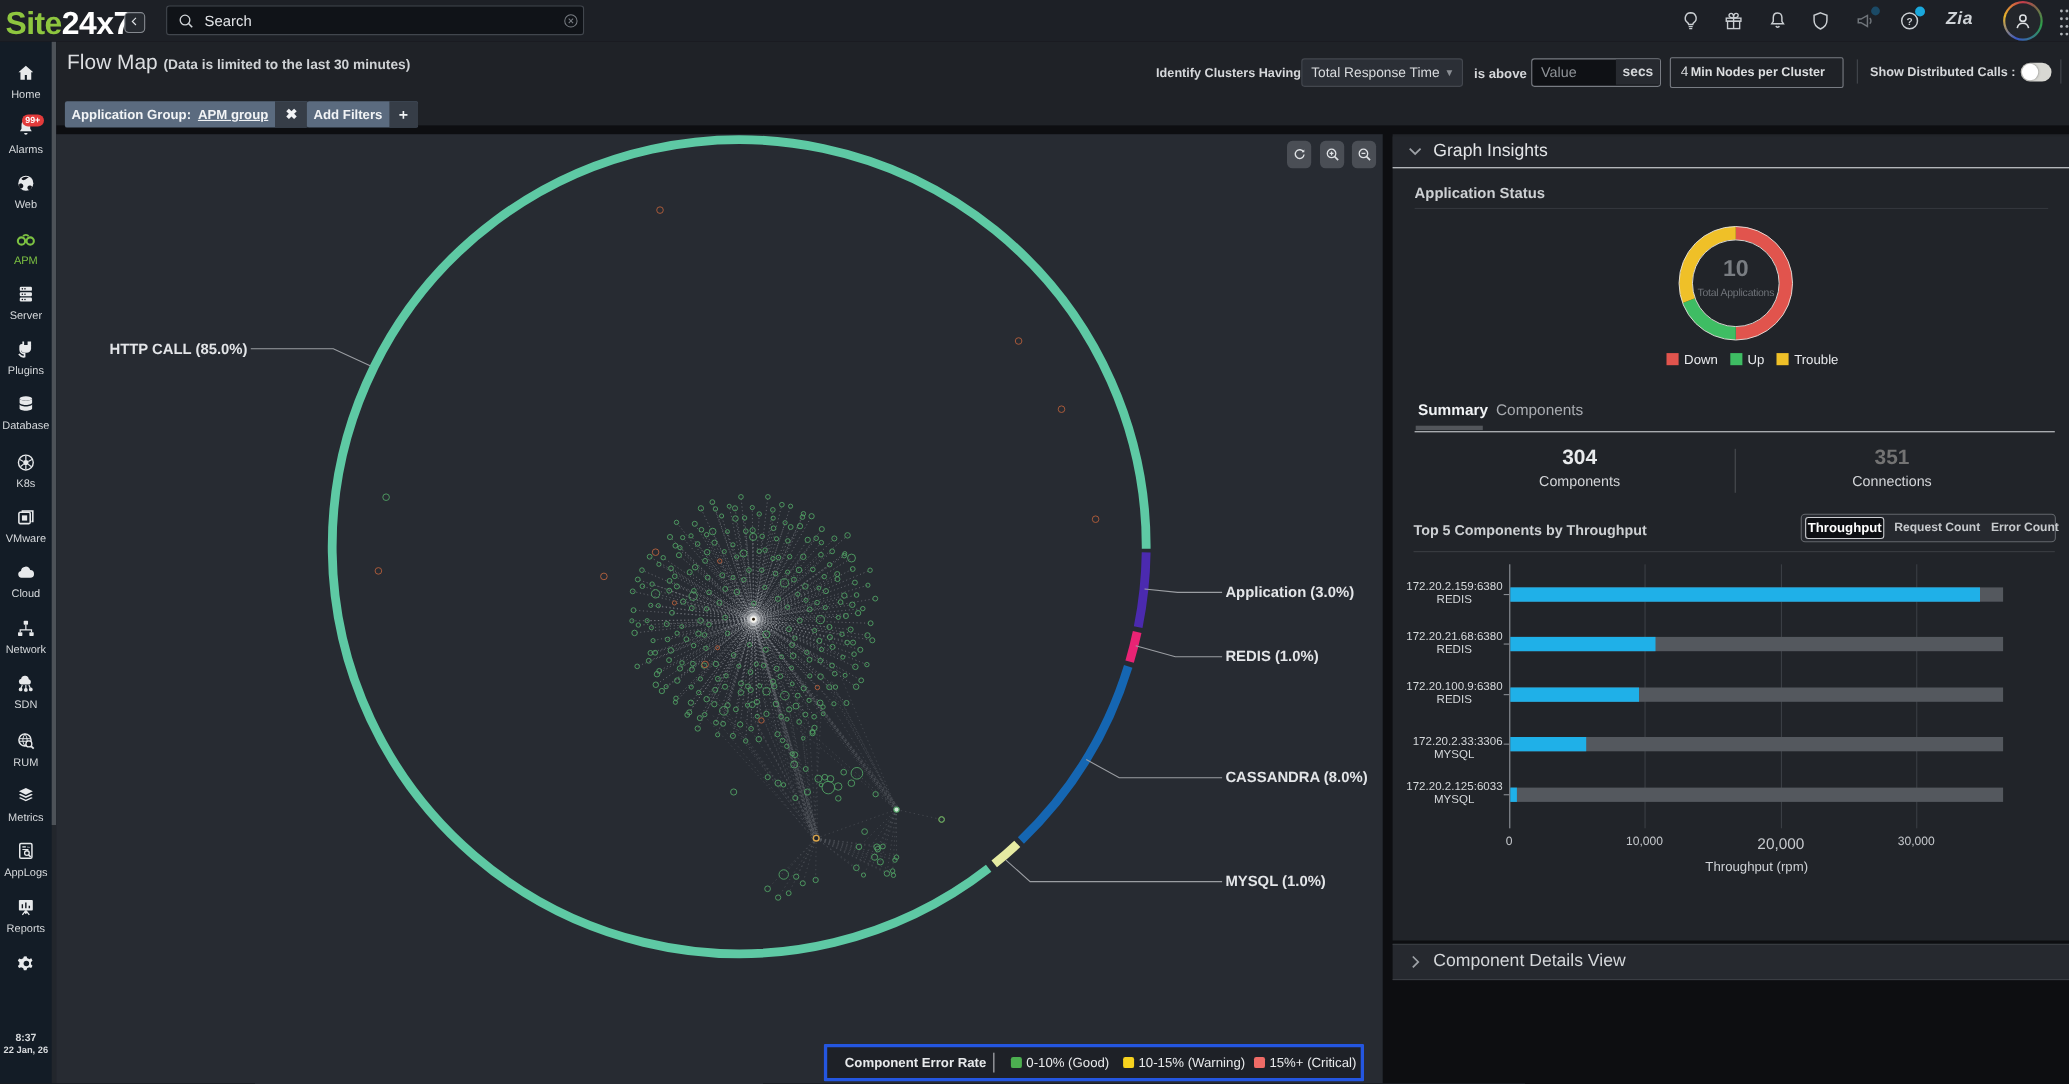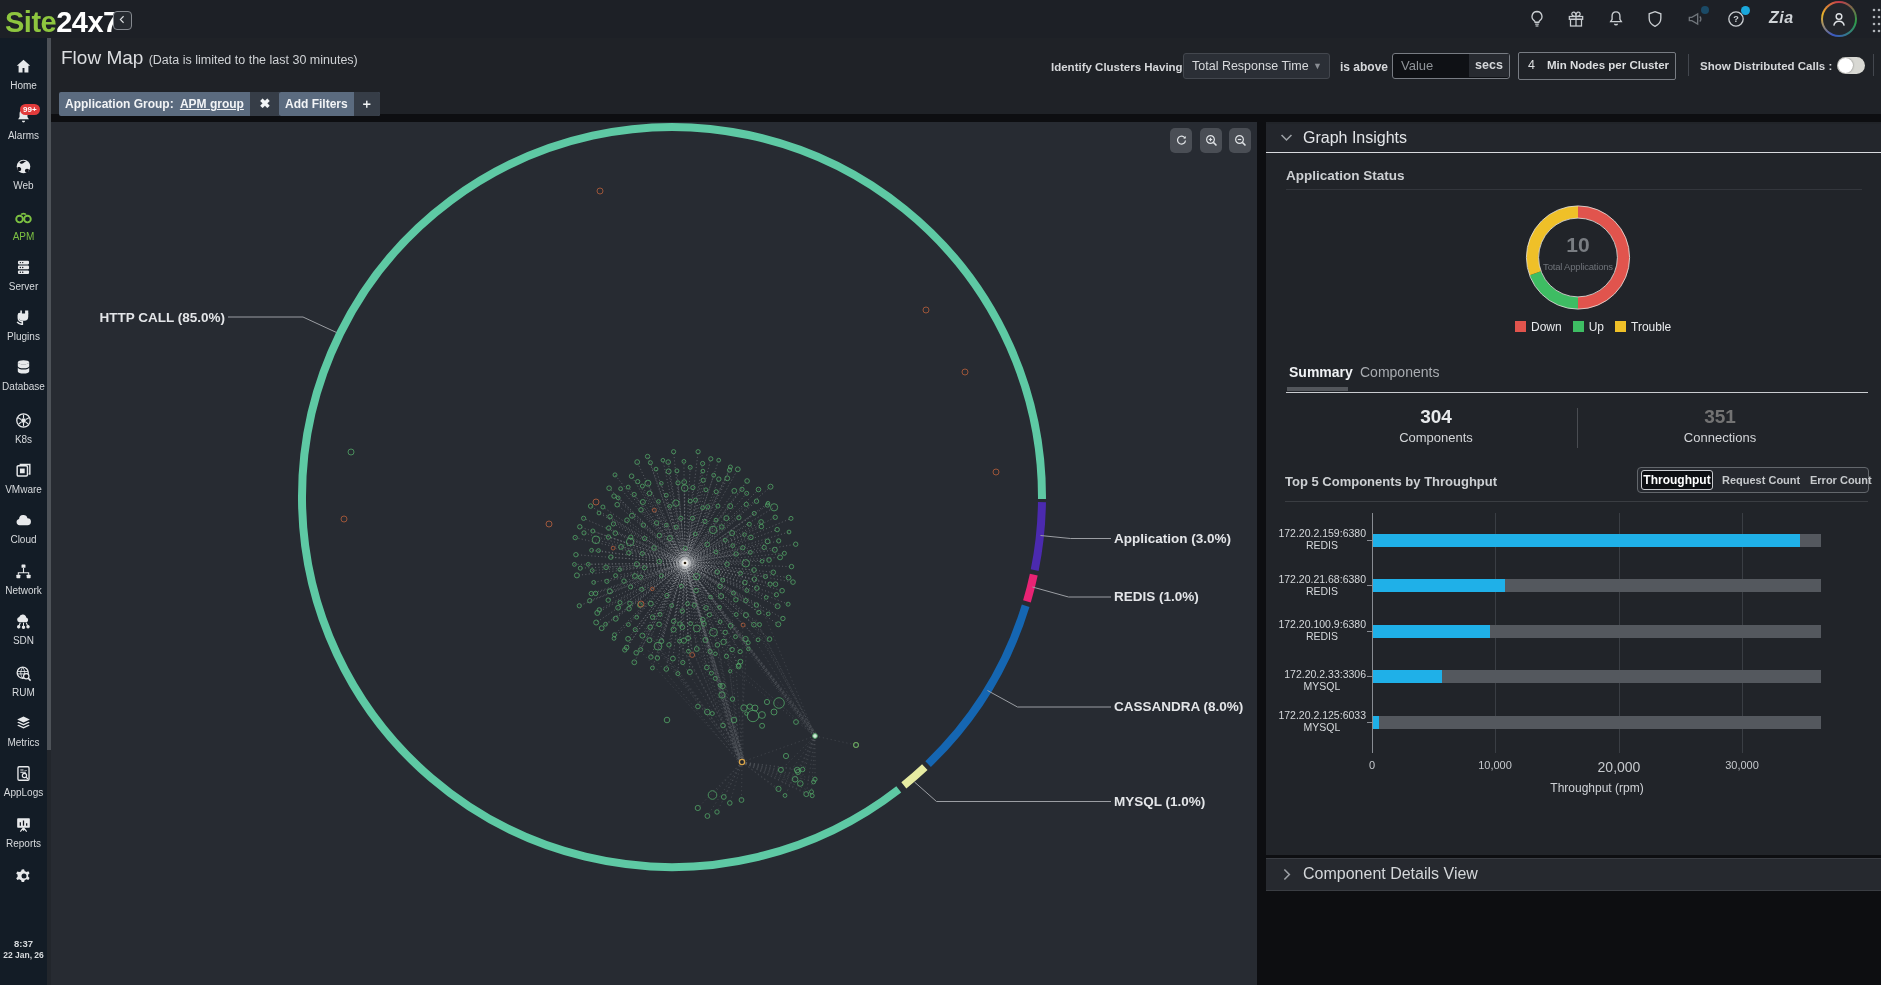--- a/index.html
+++ b/index.html
@@ -4,20 +4,31 @@
 body { width:1881px; height:985px; overflow:hidden; background:#0d0e11;
   font-family:"Liberation Sans",sans-serif; position:relative; }
 .abs { position:absolute; }
 </style></head><body>
 
 <div class="abs" style="left:0;top:0;width:1881px;height:38px;background:#1d2026">
 <div class="abs" style="left:5px;top:6px;font-size:29px;font-weight:bold;color:#ffffff;letter-spacing:-0.5px"><span style="color:#8ec63f">Site</span>24x7</div>
 <div class="abs" style="left:113px;top:11px;width:19px;height:19px;border:1.5px solid #85898f;border-radius:4px;background:#262a30;text-align:center"><svg width="13" height="13" viewBox="0 0 24 24" style="margin-top:1px">
         <path d="M14 6l-6 6 6 6" fill="none" stroke="#dfe2e5" stroke-width="2"></path>
       </svg></div>
+<div class="abs" style="left:151px;top:5px;width:380px;height:27px;background:#101318;border:1px solid #41464d;border-radius:3px">
+<div class="abs" style="left:9px;top:5px"><svg width="16" height="16" viewBox="0 0 24 24" style="">
+          <circle cx="10.8" cy="10.8" r="6.6" fill="none" stroke="#cfd3d7" stroke-width="1.8"></circle>
+          <line x1="15.6" y1="15.6" x2="20.6" y2="20.6" stroke="#cfd3d7" stroke-width="2.2"></line>
+        </svg></div>
+<div class="abs" style="left:34px;top:6px;font-size:13.5px;color:#e3e5e8">Search</div>
+<div class="abs" style="left:359px;top:5px"><svg width="16" height="16" viewBox="0 0 24 24" style="">
+          <circle cx="12" cy="12" r="8.4" fill="none" stroke="#787d83" stroke-width="1.4"></circle>
+          <path d="M9 9l6 6M15 9l-6 6" stroke="#787d83" stroke-width="1.4"></path>
+        </svg></div>
+</div>
 <div style="position:absolute;left:1527px;top:9px"><svg width="20" height="20" viewBox="0 0 24 24" style="">
         <path d="M12 3a6 6 0 0 0-3.4 10.9c.6.5 1 1.2 1.1 2h4.6c.1-.8.5-1.5 1.1-2A6 6 0 0 0 12 3Z" fill="none" stroke="#c9cdd1" stroke-width="1.6"></path>
         <line x1="9.8" y1="18.2" x2="14.2" y2="18.2" stroke="#c9cdd1" stroke-width="1.4"></line>
         <line x1="10.3" y1="20.4" x2="13.7" y2="20.4" stroke="#c9cdd1" stroke-width="1.4"></line>
       </svg></div>
 <div style="position:absolute;left:1566px;top:9px"><svg width="20" height="20" viewBox="0 0 24 24" style="">
         <rect x="4" y="9" width="16" height="3.4" fill="none" stroke="#c9cdd1" stroke-width="1.5"></rect>
         <rect x="5.4" y="12.4" width="13.2" height="8" fill="none" stroke="#c9cdd1" stroke-width="1.5"></rect>
         <line x1="12" y1="9" x2="12" y2="20.4" stroke="#c9cdd1" stroke-width="1.5"></line>
         <path d="M12 8.8C9 8.8 7 7.6 7 5.9 7 4.6 8 3.8 9.2 3.8c1.8 0 2.8 2.4 2.8 5Zm0 0c3 0 5-1.2 5-2.9 0-1.3-1-2.1-2.2-2.1-1.8 0-2.8 2.4-2.8 5Z" fill="none" stroke="#c9cdd1" stroke-width="1.5"></path>
@@ -178,29 +189,29 @@
         <path d="M12 16l-4 5M12 16l4 5M12 16v4" stroke="#e7e9eb" stroke-width="1.5"></path>
       </svg><div style="font-size:10px;color:#d7dadd;margin-top:0px;letter-spacing:0">Reports</div></div>
 <div class="abs" style="left:14px;top:828px"><svg width="20" height="20" viewBox="0 0 24 24" style="">
         <path d="M12 2.8l1 2.6a6.8 6.8 0 0 1 2.4 1l2.6-1 1.6 2.8-2 2a6.8 6.8 0 0 1 0 2.6l2 2-1.6 2.8-2.6-1a6.8 6.8 0 0 1-2.4 1l-1 2.6h-3.2l-1-2.6a6.8 6.8 0 0 1-2.4-1l-2.6 1L1.2 15l2-2a6.8 6.8 0 0 1 0-2.6l-2-2 1.6-2.8 2.6 1a6.8 6.8 0 0 1 2.4-1l1-2.6Z" transform="translate(1.6 1.6) scale(0.87)" fill="#e7e9eb"></path>
         <circle cx="12" cy="12" r="3" fill="#131c26"></circle>
       </svg></div>
 <div class="abs" style="left:20px;top:66px;background:#e23b3b;color:#fff;font-size:8px;font-weight:bold;border-radius:6px;padding:1px 3px">99+</div>
 <div class="abs" style="left:0;top:900px;width:47px;text-align:center;font-size:9.5px;font-weight:bold;color:#d7dadd">8:37<br><span style="font-size:8.5px">22 Jan, 26</span></div>
 </div>
 <div class="abs" style="left:51px;top:38px;width:1830px;height:76px;background:#1f2227">
-<div class="abs" style="left:10px;top:9px;font-size:19px;color:#dcdee1">Flow Map <span style="font-size:12.5px;font-weight:normal;color:#cfd2d5">(Data is limited to the last 30 minutes)</span></div>
+<div class="abs" style="left:10px;top:9px;font-size:19px;color:#dcdee1">Flow Map <span style="font-size:12.5px;font-weight:bold;color:#cfd2d5">(Data is limited to the last 30 minutes)</span></div>
 <div class="abs" style="left:1000px;top:23px;font-size:11.5px;font-weight:bold;color:#d5d7da;white-space:nowrap">Identify Clusters Having</div>
 <div class="abs" style="left:1132px;top:15px;width:147px;height:26px;background:#2b2f36;border:1px solid #43474e;border-radius:3px;font-size:12.5px;color:#d8dadd;line-height:24px;padding-left:8px">Total Response Time<span style="position:absolute;right:7px;top:0;color:#8a8e94;font-size:9px">▼</span></div>
 <div class="abs" style="left:1289px;top:22px;font-size:12px;font-weight:bold;color:#d5d7da;white-space:nowrap">is above</div>
 <div class="abs" style="left:1341px;top:15px;width:118px;height:26px;border:1.5px solid #787c83;border-radius:3px;background:#0f1115">
       <span style="position:absolute;left:8px;top:4px;font-size:13px;color:#8f9398">Value</span>
       <span style="position:absolute;right:0;top:0;width:40px;height:23px;background:#272a30;font-size:12.5px;font-weight:bold;color:#d5d7da;text-align:center;line-height:23px">secs</span>
     </div>
-<div class="abs" style="left:1467px;top:14px;width:158px;height:28px;border:1.5px solid #787c83;border-radius:2px;font-size:11.5px;color:#dcdee0;line-height:25px;white-space:nowrap;overflow:hidden"><span style="padding-left:9px;font-size:12.5px">4</span><span style="padding-left:12px;font-weight:bold">Min Nodes per Cluster</span></div>
+<div class="abs" style="left:1467px;top:14px;width:158px;height:28px;border:1.5px solid #787c83;border-radius:2px;font-size:11.5px;color:#dcdee0;line-height:25px;white-space:nowrap;overflow:hidden"><span style="padding-left:9px;font-size:12.5px">4</span><span style="padding-left:2px;font-weight:bold">Min Nodes per Cluster</span></div>
 <div class="abs" style="left:1637px;top:16px;width:1px;height:22px;background:#43474e"></div>
 <div class="abs" style="left:1649px;top:22px;font-size:11.5px;font-weight:bold;color:#d5d7da;white-space:nowrap">Show Distributed Calls :</div>
 <div class="abs" style="left:1786px;top:19px;width:28px;height:17px;background:#d8d8d3;border-radius:9px">
       <div style="position:absolute;left:1px;top:1px;width:15px;height:15px;border-radius:50%;background:#ffffff;box-shadow:0 0 2px rgba(0,0,0,.5)"></div>
     </div>
 <div class="abs" style="left:1822px;top:16px;width:1px;height:22px;background:#43474e"></div>
 <div class="abs" style="left:8px;top:54px;height:24px;background:#5b6b7f;border-radius:2px;font-size:13px;font-weight:bold;color:#f2f4f6;line-height:24px"><span style="padding:0 6px;font-size:12px">Application Group:&nbsp; <span style="text-decoration:underline">APM group</span></span><span style="display:inline-block;background:#363d47;width:30px;text-align:center;height:24px;vertical-align:top;border-radius:0 2px 2px 0">✖</span></div>
 <div class="abs" style="left:228px;top:54px;height:24px;background:#5b6b7f;border-radius:2px;font-size:13px;font-weight:bold;color:#f2f4f6;line-height:24px"><span style="padding:0 6px;font-size:12px">Add Filters</span><span style="display:inline-block;background:#363d47;width:26px;text-align:center;height:24px;vertical-align:top;border-radius:0 2px 2px 0">＋</span></div>
 </div>
 <div class="abs" style="left:51px;top:122px;width:1206px;height:863px;background:#272b32">
@@ -1012,20 +1023,30 @@
         <circle cx="10.4" cy="10.4" r="6.2" fill="none" stroke="#dfe2e5" stroke-width="1.9"></circle>
         <line x1="15" y1="15" x2="20" y2="20" stroke="#dfe2e5" stroke-width="2.4"></line>
         <line x1="7.6" y1="10.4" x2="13.2" y2="10.4" stroke="#dfe2e5" stroke-width="1.9"></line>
         <line x1="10.4" y1="7.6" x2="10.4" y2="13.2" stroke="#dfe2e5" stroke-width="1.9"></line>
       </svg></div>
 <div class="abs" style="left:1178px;top:6px;width:22px;height:25px;background:#4a4e55;border-radius:5px;text-align:center"><svg width="15" height="15" viewBox="0 0 24 24" style="margin-top:5px">
         <circle cx="10.4" cy="10.4" r="6.2" fill="none" stroke="#dfe2e5" stroke-width="1.9"></circle>
         <line x1="15" y1="15" x2="20" y2="20" stroke="#dfe2e5" stroke-width="2.4"></line>
         <line x1="7.6" y1="10.4" x2="13.2" y2="10.4" stroke="#dfe2e5" stroke-width="1.9"></line>
       </svg></div>
+<div class="abs" style="left:698px;top:827px;width:491px;height:34px;border:3px solid #2456e0;background:#1e2127;border-radius:1px;font-size:12px;color:#e8eaec;line-height:28px">
+<span style="position:absolute;left:16px;font-weight:bold;font-size:12px">Component Error Rate</span>
+<span style="position:absolute;left:151px;top:5px;width:1px;height:18px;background:#b9bcc0"></span>
+<span style="position:absolute;left:167px;top:9px;width:10px;height:10px;background:#4caf50;border-radius:2px"></span>
+      <span style="position:absolute;left:181px">0-10% (Good)</span>
+<span style="position:absolute;left:269px;top:9px;width:10px;height:10px;background:#f7d21e;border-radius:2px"></span>
+      <span style="position:absolute;left:283px">10-15% (Warning)</span>
+<span style="position:absolute;left:388px;top:9px;width:10px;height:10px;background:#ef6b66;border-radius:2px"></span>
+      <span style="position:absolute;left:402px">15%+ (Critical)</span>
+</div>
 </div>
 <div class="abs" style="left:1266px;top:122px;width:615px;height:733px;background:#212429">
 <div class="abs" style="left:0;top:2px;width:615px;height:29px;background:#23262c;border-bottom:1.5px solid #d8dade">
       <span style="position:absolute;left:12px;top:5px"><svg width="17" height="17" viewBox="0 0 24 24" style="">
           <path d="M5 8.5l7 7 7-7" fill="none" stroke="#9da1a6" stroke-width="2.2"></path>
         </svg></span>
       <span style="position:absolute;left:37px;top:5px;font-size:16px;color:#e3e5e8">Graph Insights</span>
     </div>
 <div class="abs" style="left:20px;top:46px;font-size:13.5px;font-weight:bold;color:#cdd0d3">Application Status</div>
 <div class="abs" style="left:20px;top:67px;width:576px;height:1px;background:#33363c"></div>

